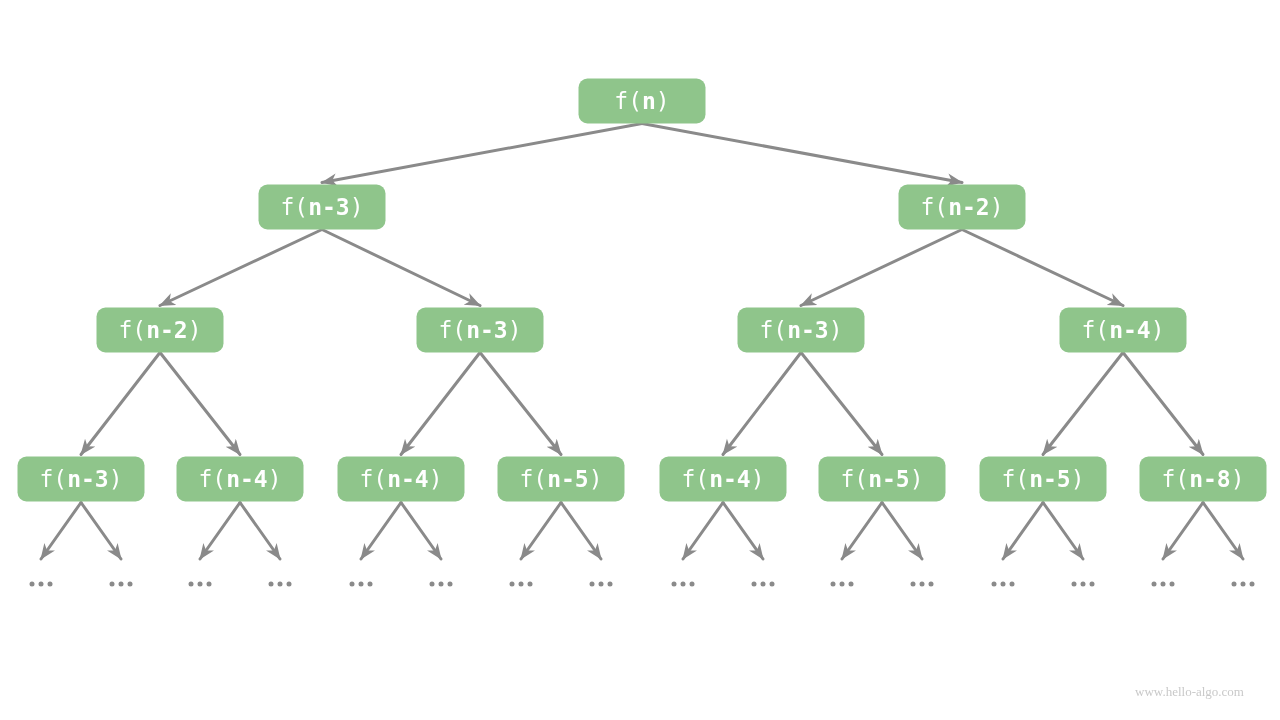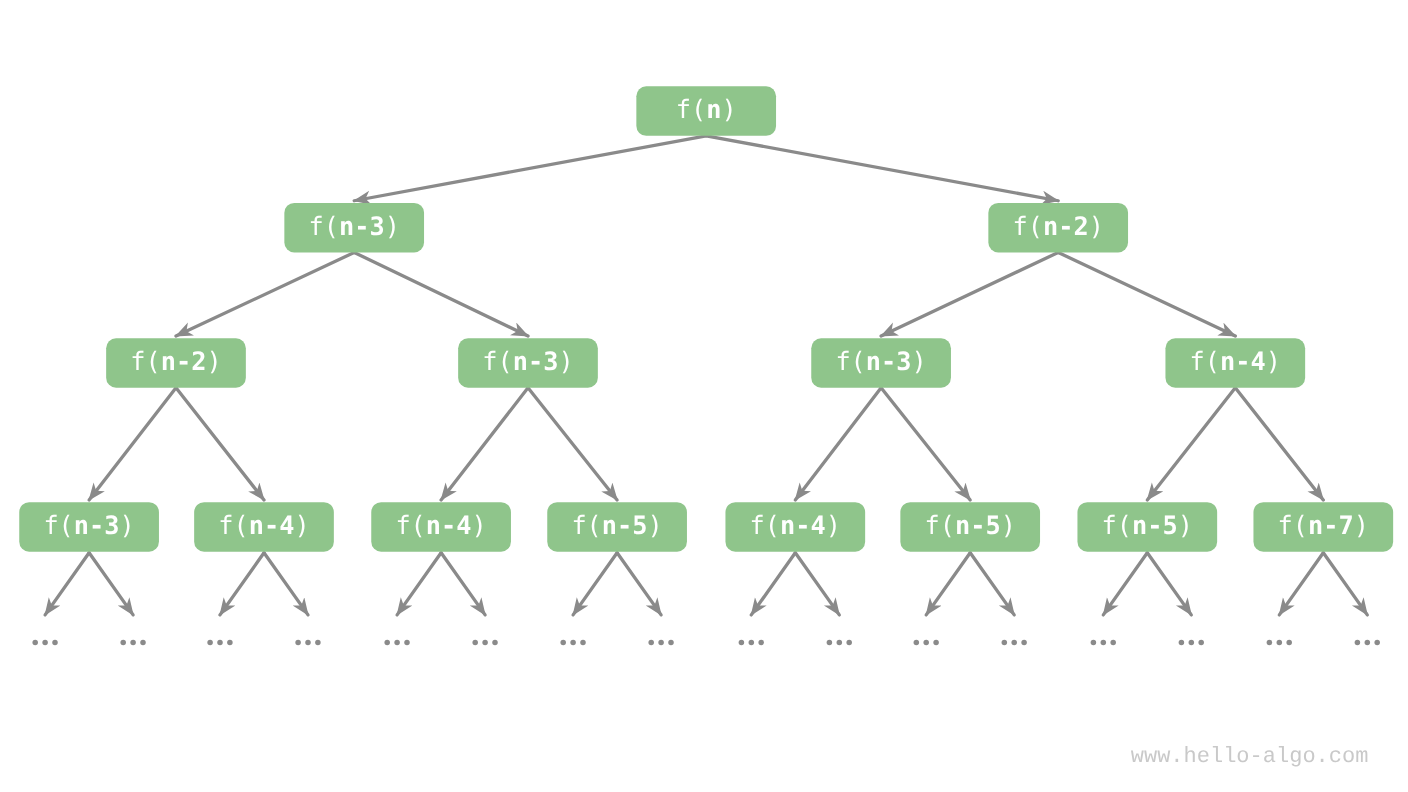--- a/index.html
+++ b/index.html
@@ -53,22 +53,22 @@
   .dot {
     width: 5px;
     height: 5px;
     border-radius: 50%;
     display: inline-block;
   }
   .watermark {
     position: absolute;
     right: 36px;
     bottom: 20px;
-    font-size: 20px;
-    font-family: Liberation Mono, monospace;
+    font-size: 13px;
+    font-family: Liberation Serif, serif;
     text-align: right;
   }
 </style>
 </head>
 <body>
 
 <div class="canvas" style="background: rgb(255, 255, 255);">
   <svg id="edges" width="1280" height="720" viewBox="0 0 1280 720">
     <defs>
       <marker id="arrow" markerUnits="userSpaceOnUse" markerWidth="20" markerHeight="16" refX="15" refY="6.5" orient="auto">
@@ -117,21 +117,21 @@
       <div class="node" style="left: 480px; top: 330px; width: 127px; height: 45px; background: rgb(143, 197, 139); color: rgb(255, 255, 255);"><span>f(</span><span class="var">n-3</span><span>)</span></div>
       <div class="node" style="left: 801px; top: 330px; width: 127px; height: 45px; background: rgb(143, 197, 139); color: rgb(255, 255, 255);"><span>f(</span><span class="var">n-3</span><span>)</span></div>
       <div class="node" style="left: 1123px; top: 330px; width: 127px; height: 45px; background: rgb(143, 197, 139); color: rgb(255, 255, 255);"><span>f(</span><span class="var">n-4</span><span>)</span></div>
       <div class="node" style="left: 81px; top: 479px; width: 127px; height: 45px; background: rgb(143, 197, 139); color: rgb(255, 255, 255);"><span>f(</span><span class="var">n-3</span><span>)</span></div>
       <div class="node" style="left: 240px; top: 479px; width: 127px; height: 45px; background: rgb(143, 197, 139); color: rgb(255, 255, 255);"><span>f(</span><span class="var">n-4</span><span>)</span></div>
       <div class="node" style="left: 401px; top: 479px; width: 127px; height: 45px; background: rgb(143, 197, 139); color: rgb(255, 255, 255);"><span>f(</span><span class="var">n-4</span><span>)</span></div>
       <div class="node" style="left: 561px; top: 479px; width: 127px; height: 45px; background: rgb(143, 197, 139); color: rgb(255, 255, 255);"><span>f(</span><span class="var">n-5</span><span>)</span></div>
       <div class="node" style="left: 723px; top: 479px; width: 127px; height: 45px; background: rgb(143, 197, 139); color: rgb(255, 255, 255);"><span>f(</span><span class="var">n-4</span><span>)</span></div>
       <div class="node" style="left: 882px; top: 479px; width: 127px; height: 45px; background: rgb(143, 197, 139); color: rgb(255, 255, 255);"><span>f(</span><span class="var">n-5</span><span>)</span></div>
       <div class="node" style="left: 1043px; top: 479px; width: 127px; height: 45px; background: rgb(143, 197, 139); color: rgb(255, 255, 255);"><span>f(</span><span class="var">n-5</span><span>)</span></div>
-      <div class="node" style="left: 1203px; top: 479px; width: 127px; height: 45px; background: rgb(143, 197, 139); color: rgb(255, 255, 255);"><span>f(</span><span class="var">n-7</span><span>)</span></div>
+      <div class="node" style="left: 1203px; top: 479px; width: 127px; height: 45px; background: rgb(143, 197, 139); color: rgb(255, 255, 255);"><span>f(</span><span class="var">n-8</span><span>)</span></div>
       <div class="dots" style="left: 41px; top: 584px;">
         <span class="dot" style="background: rgb(138, 138, 138);"></span>
         <span class="dot" style="background: rgb(138, 138, 138);"></span>
         <span class="dot" style="background: rgb(138, 138, 138);"></span>
       </div>
       <div class="dots" style="left: 121px; top: 584px;">
         <span class="dot" style="background: rgb(138, 138, 138);"></span>
         <span class="dot" style="background: rgb(138, 138, 138);"></span>
         <span class="dot" style="background: rgb(138, 138, 138);"></span>
       </div>

